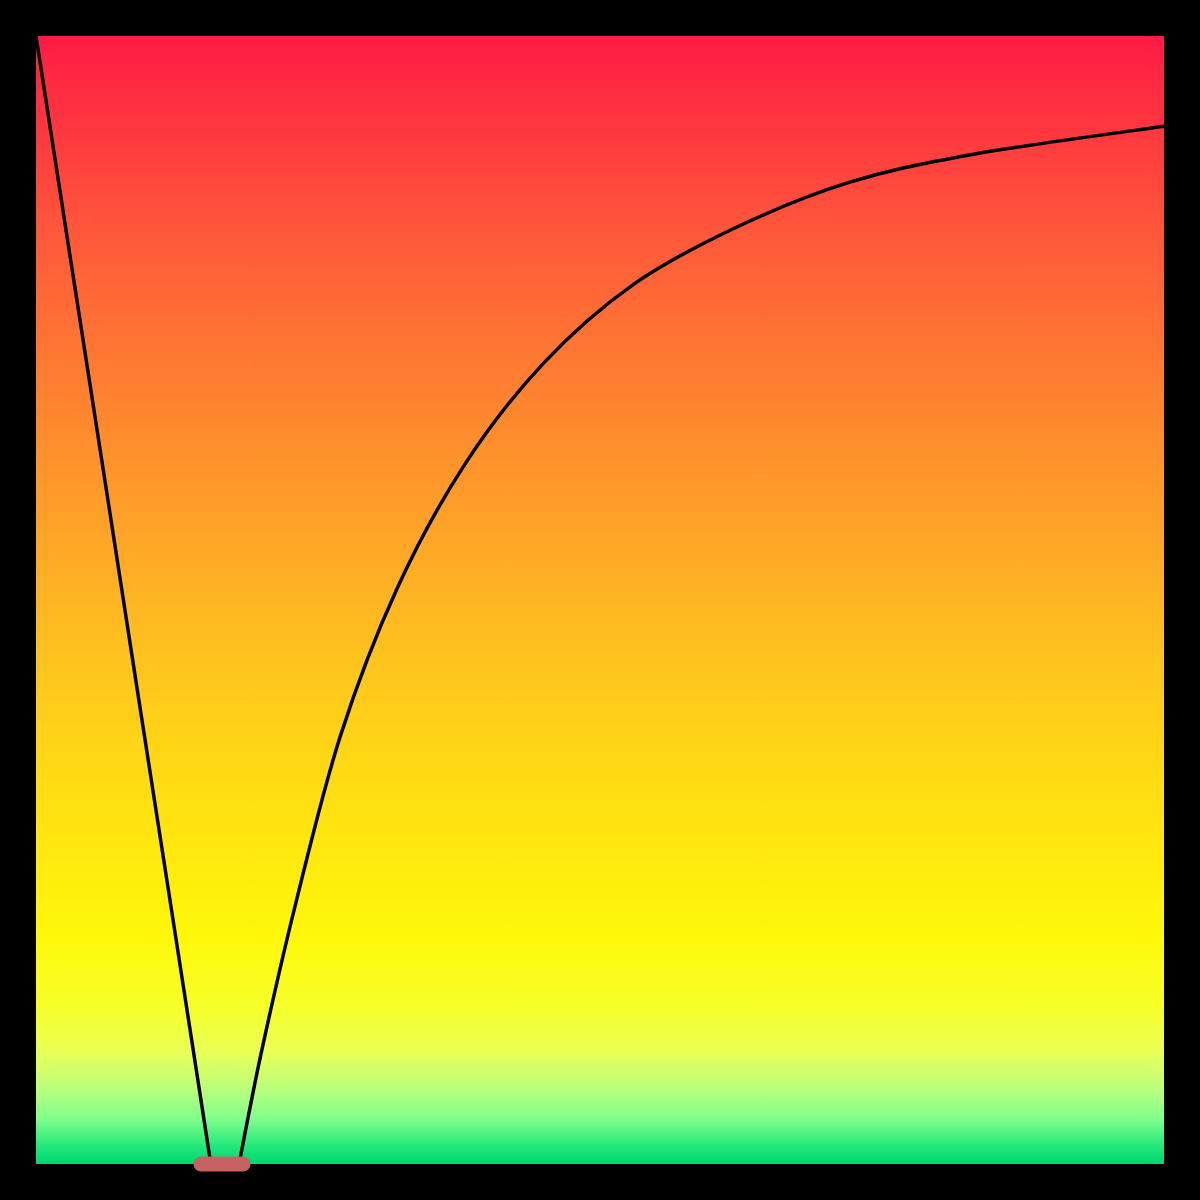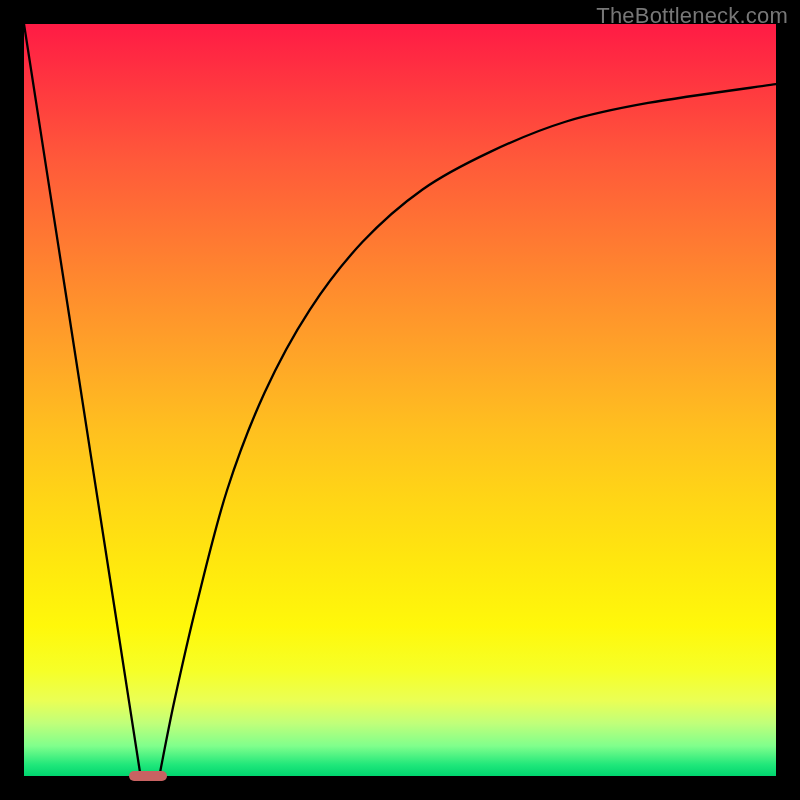--- a/index.html
+++ b/index.html
@@ -64,14 +64,13 @@
 <body>
 
 <div class="wrap">
   <div class="plot">
     <svg class="curves" viewBox="0 0 752 752" preserveAspectRatio="none">
       <path fill="none" stroke="#000" stroke-width="2.3" stroke-linecap="round" stroke-linejoin="round" d="M 0 0 L 22.56 145.88800000000003 L 45.12 291.024 L 67.67999999999999 436.91200000000003 L 90.24 582.048 L 105.28000000000002 679.056 L 116.56 752"></path>
       <path fill="none" stroke="#000" stroke-width="2.3" stroke-linecap="round" stroke-linejoin="round" d="M 135.35999999999999 752 C 137.87 739.47, 144.13 705.63, 150.40 676.80 C 156.67 647.97, 164.19 614.13, 172.96 579.04 C 181.73 543.95, 191.76 501.33, 203.04 466.24 C 214.32 431.15, 226.85 398.56, 240.64 368.48 C 254.43 338.40, 269.47 310.83, 285.76 285.76 C 302.05 260.69, 319.60 238.13, 338.40 218.08 C 357.20 198.03, 377.25 180.48, 398.56 165.44 C 419.87 150.40, 442.43 139.12, 466.24 127.84 C 490.05 116.56, 515.12 105.91, 541.44 97.76 C 567.76 89.61, 589.07 85.23, 624.16 78.96 C 659.25 72.69, 730.69 63.29, 752.00 60.16"></path>
     </svg>
     <div class="marker" style="width: 37.6px; height: 9.776px; left: 105.28px; top: 747.112px; background: rgb(200, 98, 98);"></div>
   </div>
-  <div class="watermark" style="right: 12px; top: 3px;">TheBottleneck.com</div>
 </div>
 
 </body></html>

